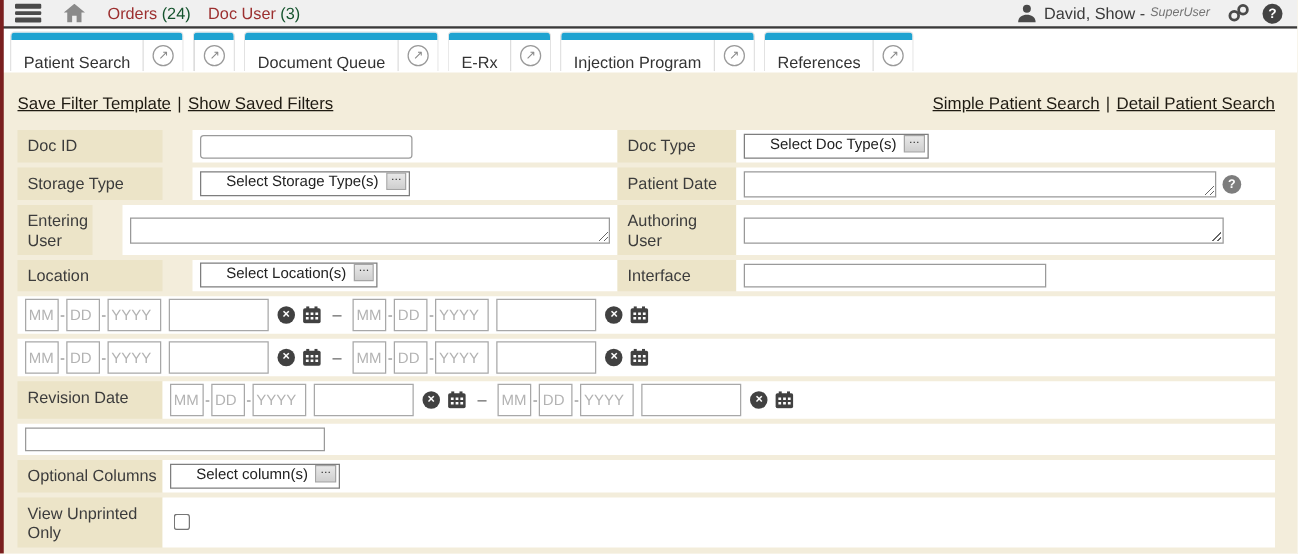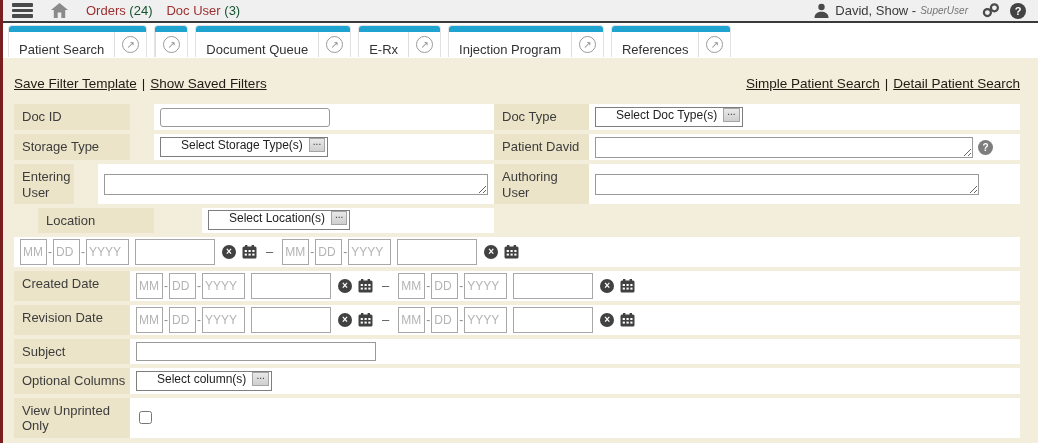--- a/index.html
+++ b/index.html
@@ -42,21 +42,21 @@
   .lsep { color:#1f1b12; font-size:13.5px; margin:0 5px; }
 
   .frow { display:flex; margin-bottom:4px; }
   .half-l { display:flex; width:480px;gap:24px; }
   .half-r { display:flex; flex:1; }
   .lbl { background:#ece4c8; padding:5px 4px 4px 8px; font-size:13px; color:#3c3c3c; line-height:1.2; }
   .lbl.w1 { width:116px; }
   .lbl.w2 { width:95px; }
   .fld { background:#fff; flex:1; display:flex; align-items:center; padding:2px 6px; }
   .h26 .lbl,.h26 .fld { min-height:26px; }
-  .h24 .lbl,.h24 .fld { min-height:24px;margin-left:24px; }
+  .h24 .lbl,.h24 .fld { min-height:24px; }
   .h38 .lbl,.h38 .fld { min-height:38px; }
   .h25 .lbl,.h25 .fld { min-height:25px; }
   .h33 .lbl,.h33 .fld { min-height:33px; }
 
   input[type=text] { border:1px solid #9a9a9a; height:19px; font-size:12px; padding:0 3px;
                      font-family:"Liberation Sans",sans-serif; color:#333; background:#fff; }
   .in-docid { width:170px; height:22px; border:2px solid #6ea3d8; border-radius:3px; }
   .in-interface { width:242px; }
   .in-subject { width:240px; }
   textarea { border:1px solid #999; height:21px; font-size:12px; font-family:"Liberation Sans",sans-serif;
@@ -220,21 +220,21 @@
         <div class="half-l">
           <div class="lbl w1">Storage Type</div>
           <div class="fld">
             <span class="selw">
               <span class="selw-text">Select Storage Type(s)</span>
               <span class="selw-more">...</span>
             </span>
           </div>
         </div>
         <div class="half-r">
-          <div class="lbl w2">Patient David</div>
+          <div class="lbl w2">Patient Date</div>
           <div class="fld">
             <textarea class="ta-patient" style=""></textarea>
             <span class="pn-help">?</span>
           </div>
         </div>
       </div>
 
       <div class="frow h38">
         <div class="half-l">
           <div class="lbl w1">Entering User</div>
@@ -253,20 +253,26 @@
       <div class="frow h24">
         <div class="half-l">
           <div class="lbl w1">Location</div>
           <div class="fld">
             <span class="selw">
               <span class="selw-text">Select Location(s)</span>
               <span class="selw-more">...</span>
             </span>
           </div>
         </div>
+        <div class="half-r">
+          <div class="lbl w2">Interface</div>
+          <div class="fld">
+              <input type="text" class="in-interface" style="">
+            </div>
+        </div>
       </div>
 
       <div class="frow h26">
         <div class="fld">
           <input class="din mm" placeholder="MM" style="">
             <span class="dsep">-</span>
             <input class="din dd" placeholder="DD" style="">
             <span class="dsep">-</span>
             <input class="din yyyy" placeholder="YYYY" style="">
             <input class="din time" style="">
@@ -306,21 +312,20 @@
                   <rect x="2.7" y="8.6" width="2.2" height="2"></rect>
                   <rect x="6.5" y="8.6" width="2.2" height="2"></rect>
                   <rect x="10.3" y="8.6" width="2.2" height="2"></rect>
                 </g>
               </svg>
             </span>
         </div>
       </div>
 
       <div class="frow h26">
-        <div class="lbl w1">Created Date</div>
         <div class="fld">
           <input class="din mm" placeholder="MM" style="">
             <span class="dsep">-</span>
             <input class="din dd" placeholder="DD" style="">
             <span class="dsep">-</span>
             <input class="din yyyy" placeholder="YYYY" style="">
             <input class="din time" style="">
           <span class="clr-icn">×</span>
           <span class="cal-icn">
               <svg width="15" height="14" viewBox="0 0 15 14">
@@ -408,21 +413,20 @@
                   <rect x="2.7" y="8.6" width="2.2" height="2"></rect>
                   <rect x="6.5" y="8.6" width="2.2" height="2"></rect>
                   <rect x="10.3" y="8.6" width="2.2" height="2"></rect>
                 </g>
               </svg>
             </span>
         </div>
       </div>
 
       <div class="frow h25">
-        <div class="lbl w1">Subject</div>
         <div class="fld">
             <input type="text" class="in-subject" style="">
           </div>
       </div>
 
       <div class="frow h26">
         <div class="lbl w1">Optional Columns</div>
         <div class="fld">
           <span class="selw">
             <span class="selw-text">Select column(s)</span>

